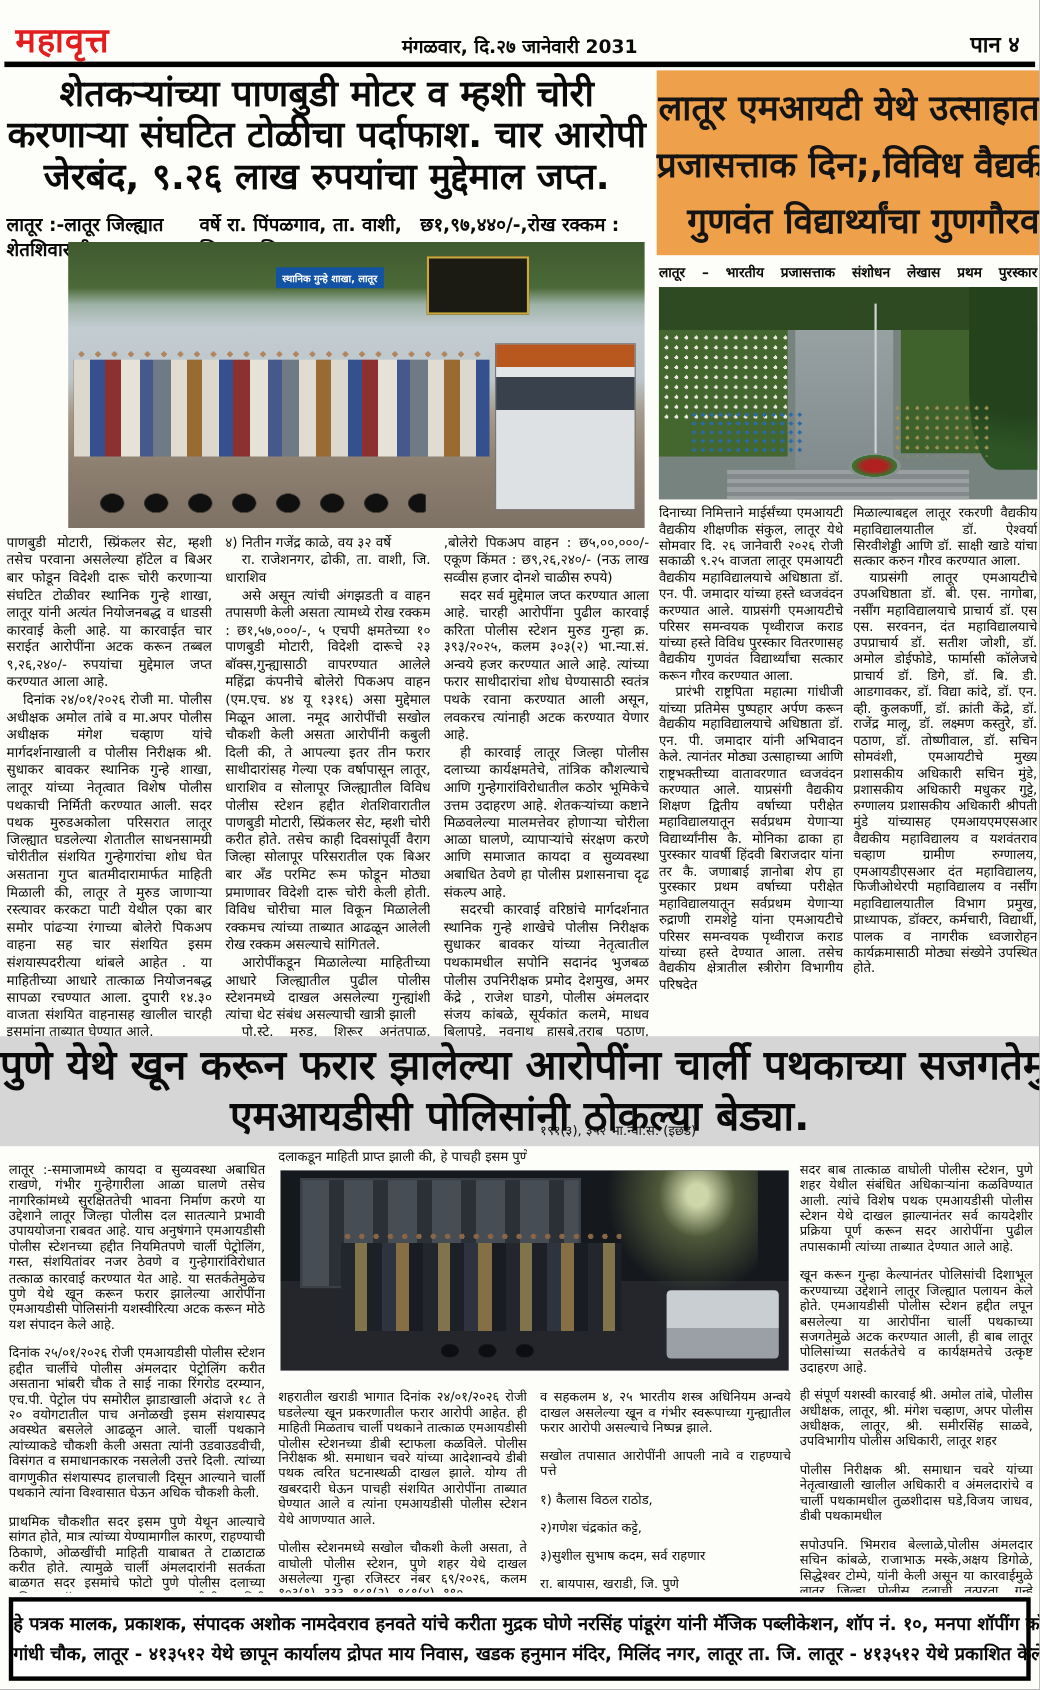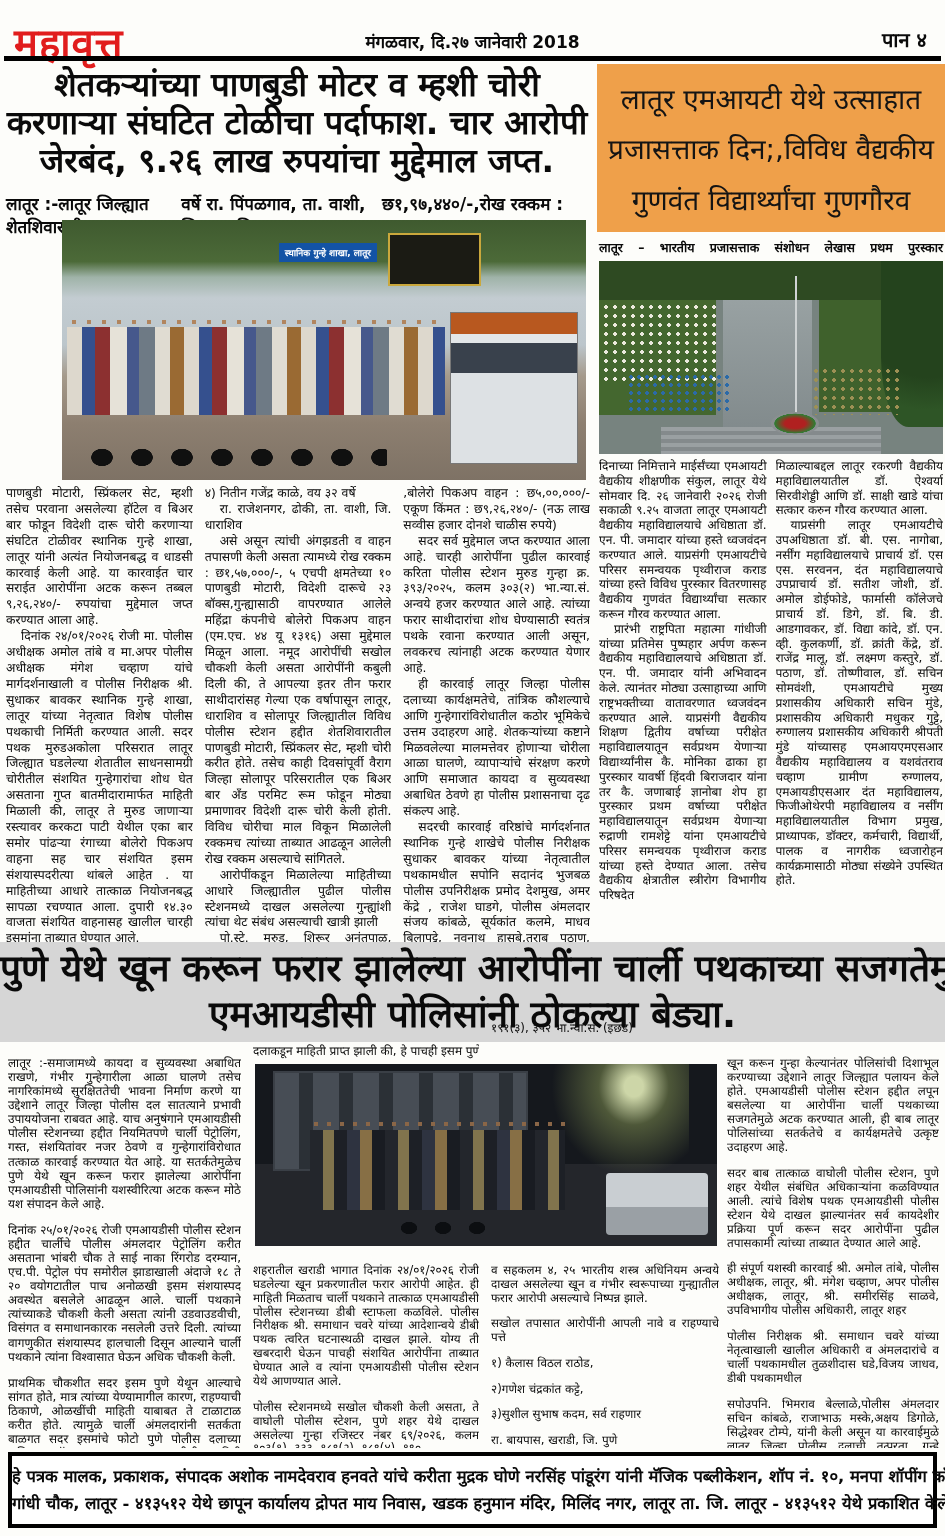--- a/index.html
+++ b/index.html
@@ -1,42 +1,42 @@
 <!DOCTYPE html>
 <html><head>
 <meta charset="utf-8">
 <style>
   html,body{margin:0;padding:0;background:#888;}
   .page{position:relative;width:945px;height:1536px;margin:0 auto;background:#fdfdfa;
         font-family:"DejaVu Sans",sans-serif;color:#0a0a0a;overflow:hidden;}
   .abs{position:absolute;}
 
   
-  .masthead{left:14px;top:14px;font-size:40px;font-weight:800;color:#e11d1d;letter-spacing:1px;}
+  .masthead{left:14px;top:14px;font-size:31px;font-weight:800;color:#e11d1d;letter-spacing:1px;}
   .pg-date{left:0;top:30px;width:100%;text-align:center;font-size:17px;font-weight:700;}
   .pg-num{right:18px;top:26px;font-size:20px;font-weight:700;}
   .hdr-rule{left:4px;top:56px;width:937px;height:5px;background:#000;}
 
   
   .a1-headline{left:4px;top:66px;width:586px;}
   .a1-headline>div{font-size:33px;line-height:38px;font-weight:800;text-align:center;white-space:nowrap;}
   .a1-byline{left:6px;top:192px;width:582px;display:flex;justify-content:space-between;
              font-size:17px;font-weight:700;}
   .a1-cols{left:6px;top:486px;width:584px;height:462px;display:flex;gap:12px;}
   .a1-cols .col{flex:1;font-size:12.3px;line-height:15.9px;text-align:justify;overflow:hidden;}
   .col p{margin:0;text-indent:15px;}
   .col p:first-child{text-indent:0;}
 
   
   .photo{overflow:hidden;}
   .p1{left:62px;top:220px;width:524px;height:260px;
       background:linear-gradient(#3f5a2f 0%,#4c6a38 16%,#9fb3a8 22%,#c3ccd1 30%,#bcc6cb 48%,
                  #a59a8b 60%,#8d7f70 78%,#7e7265 100%);}
   .p1-sign{left:36%;top:9%;background:#1353a5;color:#fff;font-size:9px;font-weight:700;
-           padding:3px 6px;white-space:nowrap;margin-left:28px;}
+           padding:3px 6px;white-space:nowrap;}
   .p1-banner{right:20%;top:5%;width:17%;height:19%;background:#1b1b14;border:2px solid #caa83c;}
   .p1-heads{left:1%;top:37%;width:72%;height:12px;
             background-image:radial-gradient(circle 4px at 7px 6px,#b1855e 60%,transparent 62%);
             background-size:15px 12px;background-repeat:repeat-x;}
   .p1-crowd{left:1%;top:41%;width:72%;height:34%;
             background:repeating-linear-gradient(90deg,#ddd8cd 0 15px,#35508e 15px 28px,#8c3030 28px 43px,
                        #e6e2d8 43px 60px,#46588c 60px 72px,#6e7a85 72px 88px,#e0dcd2 88px 103px,#9a6a33 103px 117px);}
   .p1-pumps{left:4%;bottom:2%;width:58%;height:15%;
             background-image:radial-gradient(ellipse 15px 12px at 19px 55%,#101010 70%,transparent 74%);
             background-size:40px 100%;background-repeat:repeat-x;}
@@ -77,21 +77,21 @@
   .p3-crowd{left:12%;top:36%;width:55%;height:44%;
       background:repeating-linear-gradient(90deg,#23262c 0 13px,#81744d 13px 24px,#1d2026 24px 37px,
                  #2e3340 37px 50px,#876f45 50px 62px,#191c22 62px 75px);}
   .p3-seated{left:30%;bottom:3%;width:22%;height:14%;
       background-image:radial-gradient(ellipse 12px 9px at 15px 50%,#0c0e11 65%,transparent 70%);
       background-size:34px 100%;background-repeat:repeat-x;}
 
   
   .a2-box{left:597px;top:64px;width:348px;height:168px;background:#efa04a;
           display:flex;flex-direction:column;justify-content:space-evenly;padding:2px 0;box-sizing:border-box;}
-  .a2-box>div{font-size:28px;font-weight:400;text-align:center;color:#141414;white-space:nowrap;}
+  .a2-box>div{font-size:32px;font-weight:700;text-align:right;color:#141414;white-space:nowrap;}
   .a2-byline{left:599px;top:239px;width:344px;font-size:12.5px;font-weight:700;
              text-align:justify;text-align-last:justify;}
   .a2-cols{left:599px;top:459px;width:344px;height:489px;display:flex;gap:9px;}
   .a2-cols .col{flex:1;font-size:12px;line-height:14.8px;text-align:justify;overflow:hidden;}
 
   
   .a3-band{left:0;top:942px;width:945px;height:100px;background:#d6d6d6;
            display:flex;flex-direction:column;justify-content:center;}
   .a3-band>div{font-size:37px;line-height:46px;font-weight:800;text-align:center;white-space:nowrap;}
   .a3col{font-size:11.9px;line-height:14.1px;text-align:justify;overflow:hidden;}
@@ -106,21 +106,21 @@
   .imprint{left:8px;top:1452px;width:921px;height:68px;border:4px solid #000;background:#fff;
            display:flex;flex-direction:column;justify-content:center;}
   .imprint>div{font-size:16.5px;line-height:27px;font-weight:700;text-align:center;white-space:nowrap;}
 </style>
 </head>
 <body>
 
 <div class="page">
 
   <div class="abs masthead">महावृत्त</div>
-  <div class="abs pg-date">मंगळवार, दि.२७ जानेवारी 2018</div>
+  <div class="abs pg-date">मंगळवार, दि.२७ जानेवारी 2031</div>
   <div class="abs pg-num">पान ४</div>
   <div class="abs hdr-rule"></div>
 
   <section>
     <div class="abs a1-headline">
         <div>शेतकऱ्यांच्या पाणबुडी मोटर व म्हशी चोरी</div>
         <div>करणाऱ्या संघटित टोळीचा पर्दाफाश. चार आरोपी</div>
         <div>जेरबंद, ९.२६ लाख रुपयांचा मुद्देमाल जप्त.</div>
       </div>
     <div class="abs a1-byline">
@@ -216,22 +216,22 @@
       </div>
     <div class="abs a3col a3-c3bot">
         <p>व सहकलम ४, २५ भारतीय शस्त्र अधिनियम अन्वये दाखल असलेल्या खून व गंभीर स्वरूपाच्या गुन्ह्यातील फरार आरोपी असल्याचे निष्पन्न झाले.</p>
         <p>सखोल तपासात आरोपींनी आपली नावे व राहण्याचे पत्ते</p>
         <p>१) कैलास विठल राठोड,</p>
         <p>२)गणेश चंद्रकांत कट्टे,</p>
         <p>३)सुशील सुभाष कदम, सर्व राहणार</p>
         <p>रा. बायपास, खराडी, जि. पुणे</p>
       </div>
     <div class="abs a3col a3-c4">
+        <p>सदर बाब तात्काळ वाघोली पोलीस स्टेशन, पुणे शहर येथील संबंधित अधिकाऱ्यांना कळविण्यात आली. त्यांचे विशेष पथक एमआयडीसी पोलीस स्टेशन येथे दाखल झाल्यानंतर सर्व कायदेशीर प्रक्रिया पूर्ण करून सदर आरोपींना पुढील तपासकामी त्यांच्या ताब्यात देण्यात आले आहे.</p>
         <p>खून करून गुन्हा केल्यानंतर पोलिसांची दिशाभूल करण्याच्या उद्देशाने लातूर जिल्ह्यात पलायन केले होते. एमआयडीसी पोलीस स्टेशन हद्दीत लपून बसलेल्या या आरोपींना चार्ली पथकाच्या सजगतेमुळे अटक करण्यात आली, ही बाब लातूर पोलिसांच्या सतर्कतेचे व कार्यक्षमतेचे उत्कृष्ट उदाहरण आहे.</p>
-        <p>सदर बाब तात्काळ वाघोली पोलीस स्टेशन, पुणे शहर येथील संबंधित अधिकाऱ्यांना कळविण्यात आली. त्यांचे विशेष पथक एमआयडीसी पोलीस स्टेशन येथे दाखल झाल्यानंतर सर्व कायदेशीर प्रक्रिया पूर्ण करून सदर आरोपींना पुढील तपासकामी त्यांच्या ताब्यात देण्यात आले आहे.</p>
         <p>ही संपूर्ण यशस्वी कारवाई श्री. अमोल तांबे, पोलीस अधीक्षक, लातूर, श्री. मंगेश चव्हाण, अपर पोलीस अधीक्षक, लातूर, श्री. समीरसिंह साळवे, उपविभागीय पोलीस अधिकारी, लातूर शहर</p>
         <p>पोलीस निरीक्षक श्री. समाधान चवरे यांच्या नेतृत्वाखाली खालील अधिकारी व अंमलदारांचे व चार्ली पथकामधील तुळशीदास घडे,विजय जाधव, डीबी पथकामधील</p>
         <p>सपोउपनि. भिमराव बेल्लाळे,पोलीस अंमलदार सचिन कांबळे, राजाभाऊ मस्के,अक्षय डिगोळे, सिद्धेश्वर टोम्पे, यांनी केली असून या कारवाईमुळे लातूर जिल्हा पोलीस दलाची तत्परता, गुन्हे शोधण्यातली कुशलता, आंतरजिल्हा समन्वय आणि नागरिकांच्या सुरक्षिततेप्रती असलेली बांधिलकी दिसून येते.</p>
       </div>
   </section>
 
   <footer class="abs imprint">
       <div>हे पत्रक मालक, प्रकाशक, संपादक अशोक नामदेवराव हनवते यांचे करीता मुद्रक घोणे नरसिंह पांडूरंग यांनी मॅजिक पब्लीकेशन, शॉप नं. १०, मनपा शॉपींग कॉम्प्लेक्स,</div>
       <div>गांधी चौक, लातूर - ४१३५१२ येथे छापून कार्यालय द्रोपत माय निवास, खडक हनुमान मंदिर, मिलिंद नगर, लातूर ता. जि. लातूर - ४१३५१२ येथे प्रकाशित केले.</div>
     </footer>

